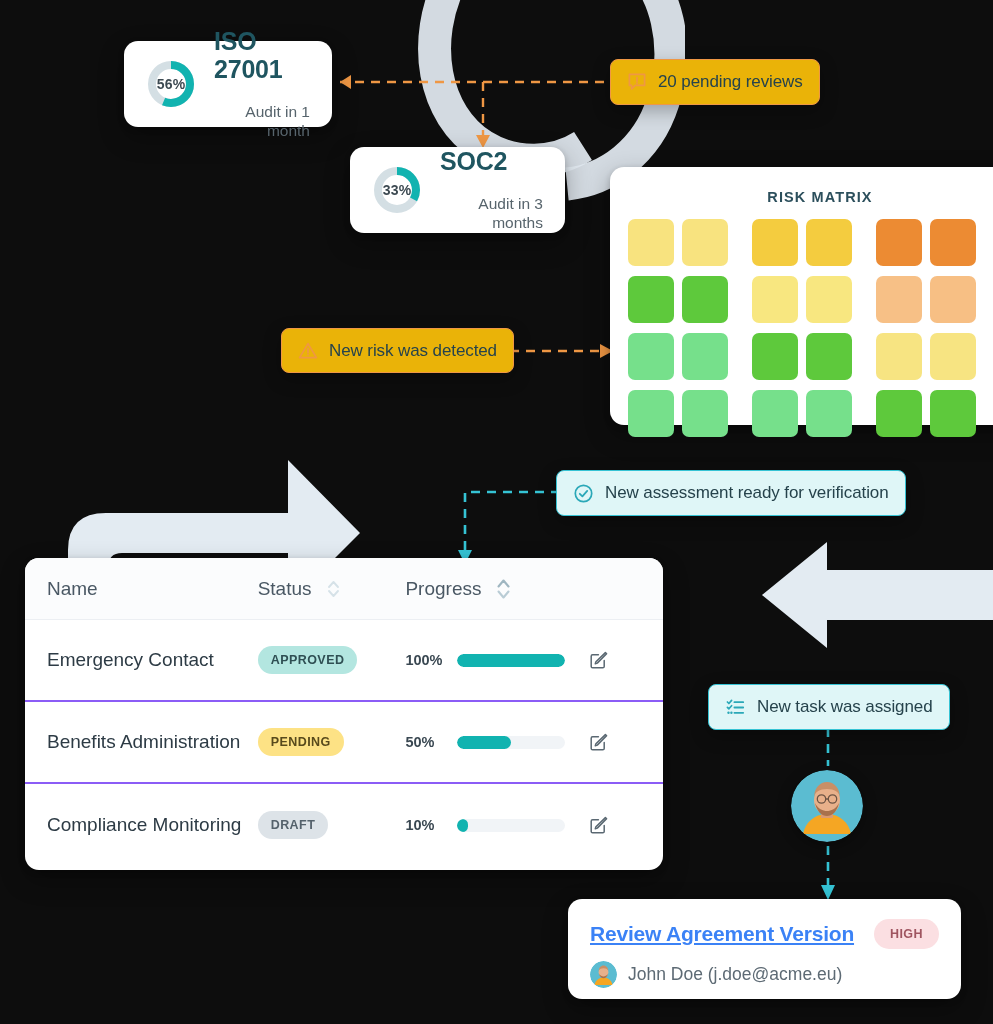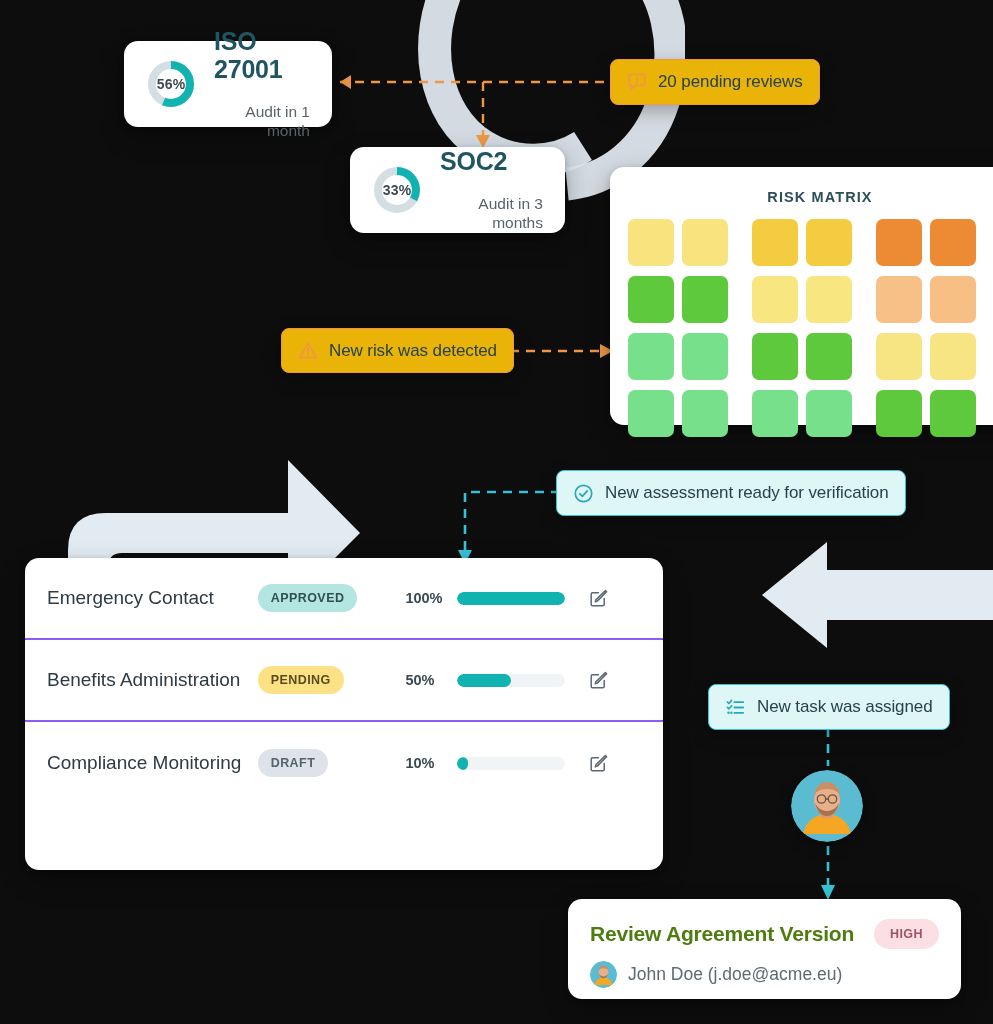--- a/index.html
+++ b/index.html
@@ -79,21 +79,21 @@
   .b-draft{background:#dde3e8;color:#55626c;}
   .progwrap{display:flex;align-items:center;gap:10px;}
   .pnum{font-size:14.5px;font-weight:700;color:#3a4852;width:42px;}
   .bar{width:108px;height:13px;border-radius:7px;background:#f1f4f7;overflow:hidden;}
   .bar>span{display:block;height:100%;border-radius:7px;background:#11b3b0;}
   .editbtn{display:flex;align-items:center;justify-content:center;width:28px;height:28px;}
 
   
   .task{padding:20px 22px;box-sizing:border-box;}
   .task .trowtop{display:flex;align-items:center;justify-content:space-between;}
-  .task .ttitle{font-size:21px;font-weight:700;color:#4d7c0f;letter-spacing:-.2px;}
+  .task .ttitle{font-size:21px;font-weight:700;color:#3b82f6;letter-spacing:-.2px;text-decoration:underline;}
   .b-high{background:#fbdfe2;color:#9f5560;height:30px;border-radius:15px;padding:0 16px;}
   .task .tuser{display:flex;align-items:center;gap:11px;margin-top:12px;}
   .task .uname{font-size:17.5px;color:#5d6a74;}
   .avatar-sm{width:27px;height:27px;border-radius:50%;overflow:hidden;flex:0 0 auto;}
   .avatar-big{
     position:absolute;width:72px;height:72px;border-radius:50%;overflow:hidden;
     box-shadow:0 4px 14px rgba(0,0,0,.35);
   }
 </style>
 </head>
@@ -259,20 +259,42 @@
           <div class="mcell" style="background: rgb(118, 224, 139);"></div>
           <div class="mgap"></div>
           <div class="mcell" style="background: rgb(94, 201, 60);"></div>
           <div class="mcell" style="background: rgb(94, 201, 60);"></div>
           <div class="mgap"></div>
         </div>
       </div>
   </div>
 
   <div class="card tbl" style="left:25px;top:558px;width:638px;height:312px;">
+    <div class="thead">
+      <div class="th c-name">Name</div>
+      <div class="th c-status">
+        <span>Status</span>
+        <span class="sorter">
+          <svg width="15" height="22" viewBox="0 0 15 22">
+            <path d="M3 9 L7.5 4 L12 9" fill="none" stroke="#d6e2e8" stroke-width="1.9" stroke-linecap="round" stroke-linejoin="round"></path>
+            <path d="M3 13 L7.5 18 L12 13" fill="none" stroke="#d6e2e8" stroke-width="1.9" stroke-linecap="round" stroke-linejoin="round"></path>
+          </svg>
+        </span>
+      </div>
+      <div class="th c-prog">
+        <span>Progress</span>
+        <span class="sorter">
+          <svg width="17" height="24" viewBox="0 0 17 24">
+            <path d="M3.5 9.5 L8.5 3.5 L13.5 9.5" fill="none" stroke="#9fb6c1" stroke-width="2.1" stroke-linecap="round" stroke-linejoin="round"></path>
+            <path d="M3.5 14.5 L8.5 20.5 L13.5 14.5" fill="none" stroke="#b9ccd5" stroke-width="2.1" stroke-linecap="round" stroke-linejoin="round"></path>
+          </svg>
+        </span>
+      </div>
+      <div class="th c-act"></div>
+    </div>
     <div id="table-body">
         <div class="trow">
           <div class="c-name cellname">Emergency Contact</div>
           <div class="c-status"><span class="badge b-approved">APPROVED</span></div>
           <div class="c-prog">
             <div class="progwrap">
               <span class="pnum">100%</span>
               <div class="bar">
                 <span style="width: 100%;"></span>
               </div>

